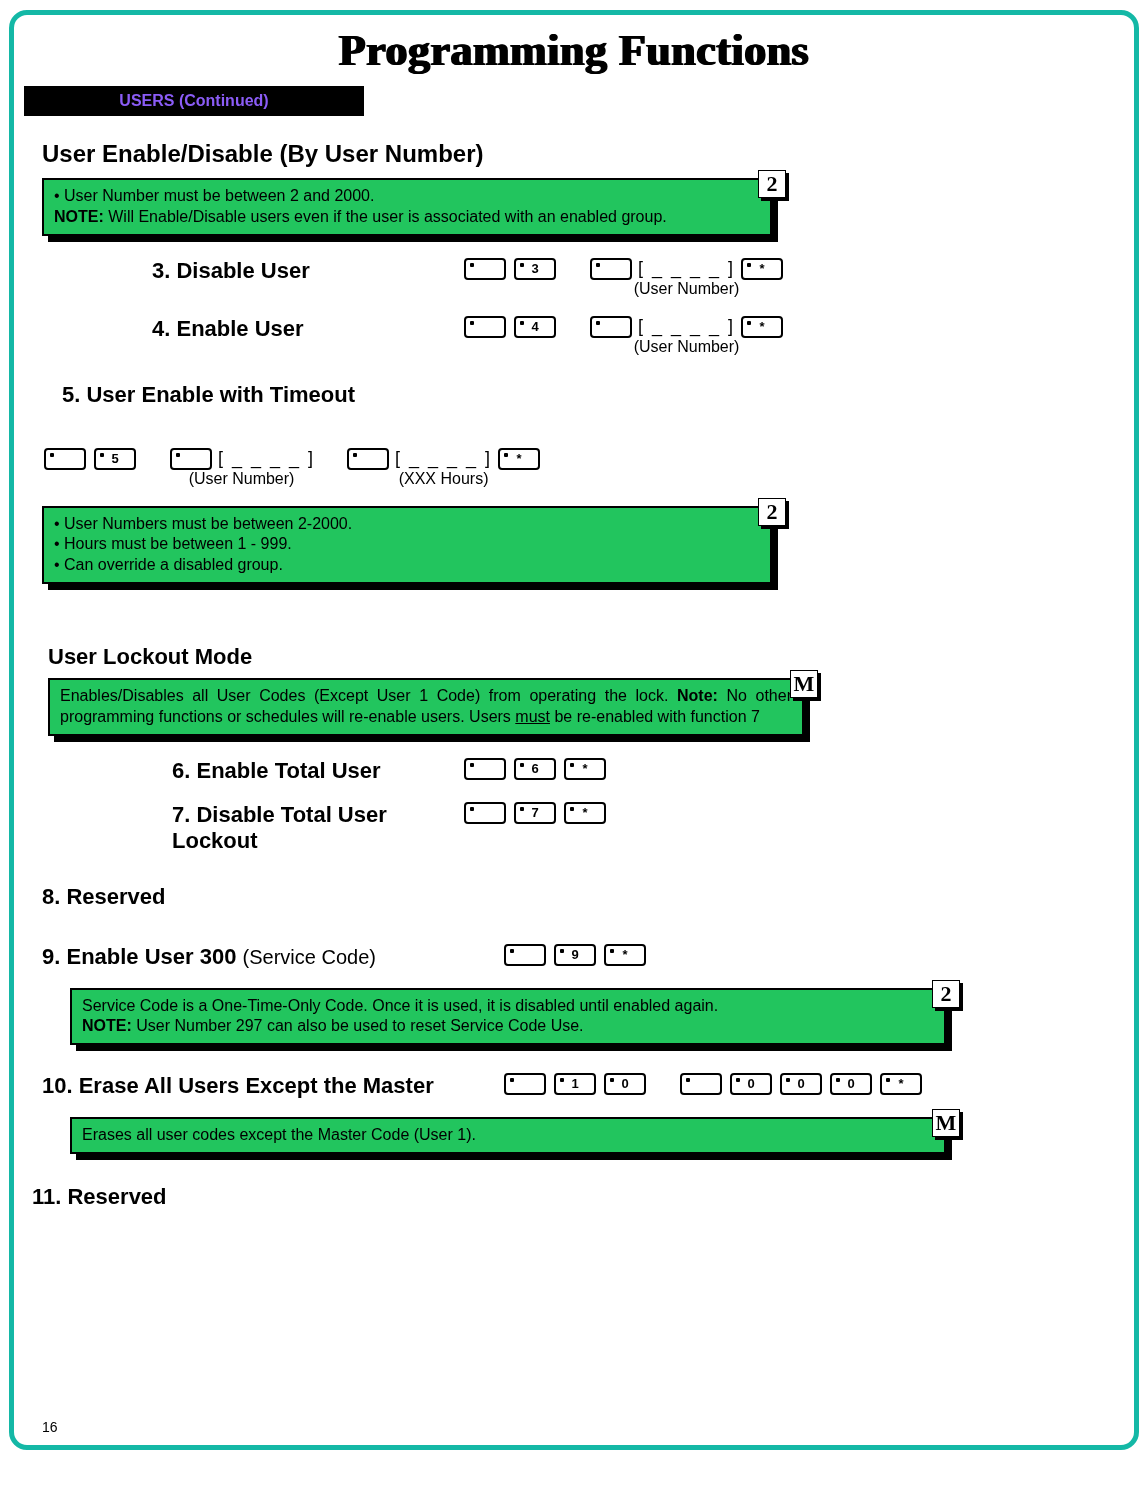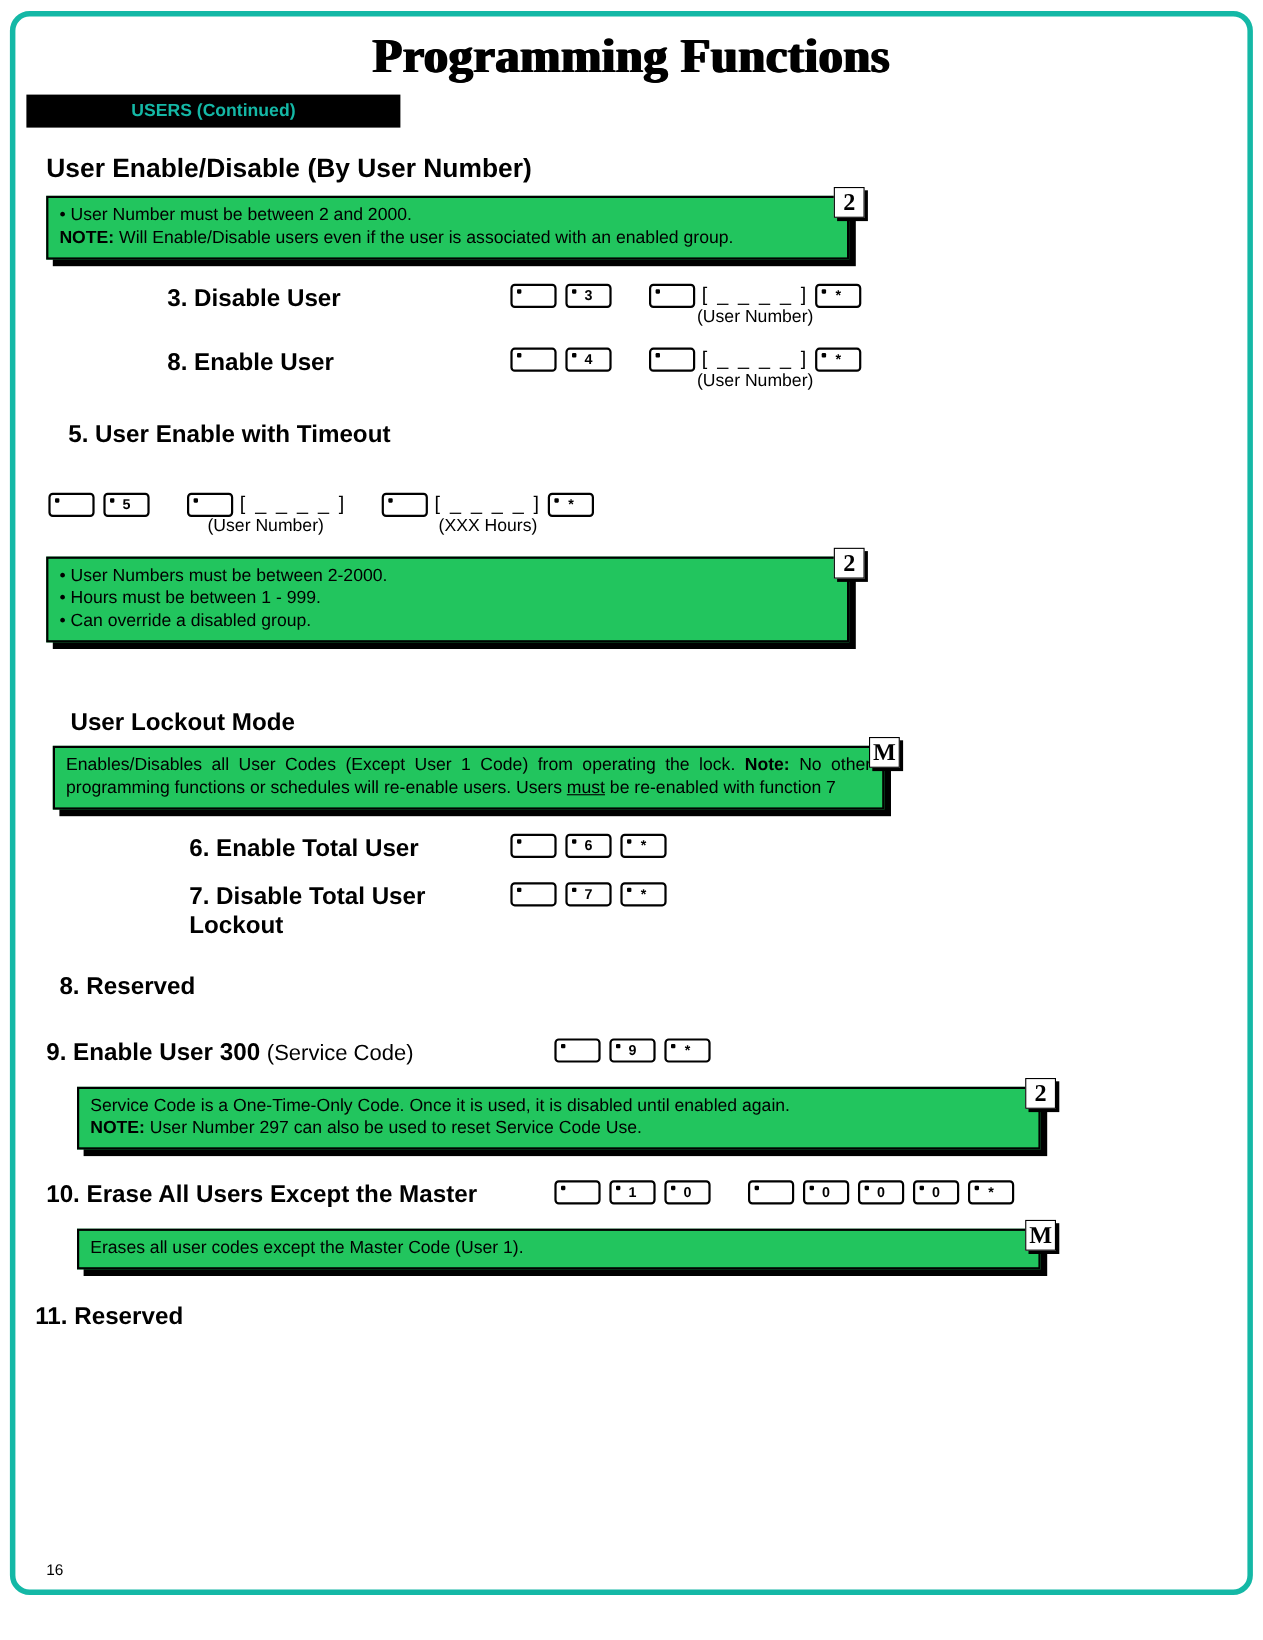--- a/index.html
+++ b/index.html
@@ -25,21 +25,21 @@
     font-family: "Times New Roman", Times, serif;
     font-size: 44px;
     font-weight: 900;
     letter-spacing: 0.5px;
     padding: 10px 0 10px 0;
     text-shadow: 1px 0 0 #000, -1px 0 0 #000;
   }
   .section-tag {
     display: inline-block;
     background: #000;
-    color: #14b8a6;
+    color: #8b5cf6;
     font-weight: bold;
     font-size: 16px;
     padding: 6px 0;
     width: 340px;
     text-align: center;
     margin-left: 10px;
   }
   .content {
     padding: 0 24px 0 28px;
   }
@@ -178,21 +178,21 @@
             <span class="key"></span>
             <span class="placeholder">[ _ _ _ _ ]</span>
             <span class="key">*</span>
           </div>
           <div class="sublabel">(User Number)</div>
         </div>
       </div>
     </div>
 
     <div class="row">
-      <div class="label">8. Enable User</div>
+      <div class="label">4. Enable User</div>
       <div class="row-keys">
         <div>
             <div class="top">
           <span class="key"></span>
           <span class="key">4</span>
         </div>
           </div>
         <div>
           <div class="top">
             <span class="key"></span>
@@ -233,21 +233,21 @@
       </div>
     </div>
 
     <div class="shadow-box w730" style="width:730px;">
       <div>• User Numbers must be between 2-2000.</div>
       <div>• Hours must be between 1 - 999.</div>
       <div>• Can override a disabled group.</div>
       <div class="level-box">2</div>
     </div>
 
-    <div class="h2" style="margin-top:60px; margin-left:22px;">User Lockout Mode</div>
+    <div class="h2" style="margin-top:60px; margin-left:6px;">User Lockout Mode</div>
 
     <div class="shadow-box" style="width:756px; margin-left:6px;">
       <div class="justify">
         <span>Enables/Disables all User Codes (Except User 1 Code)  from operating the lock.  </span><span class="note-bold">Note:</span><span>  No other programming functions or schedules will re-enable users.  Users </span><span class="underline">must</span><span> be re-enabled with function 7</span>
       </div>
       <div class="level-box">M</div>
     </div>
 
     <div class="row">
       <div class="label" style="padding-left:130px;">6. Enable Total User</div>
@@ -268,21 +268,21 @@
         <div>
             <div class="top">
           <span class="key"></span>
           <span class="key">7</span>
           <span class="key">*</span>
         </div>
           </div>
       </div>
     </div>
 
-    <div class="h2" style="margin-left:12px;">8. Reserved</div>
+    <div class="h2" style="margin-left:0;">8. Reserved</div>
 
     <div class="row" style="margin-top:34px;">
       <div class="label tight" style="padding-left:0; width:420px;">
         <span style="font-weight:700; font-size:22px;">9. Enable User 300 </span><span style="font-weight:400; font-size:20px;">(Service Code)</span>
       </div>
       <div class="row-keys">
         <div>
             <div class="top">
           <span class="key"></span>
           <span class="key">9</span>

